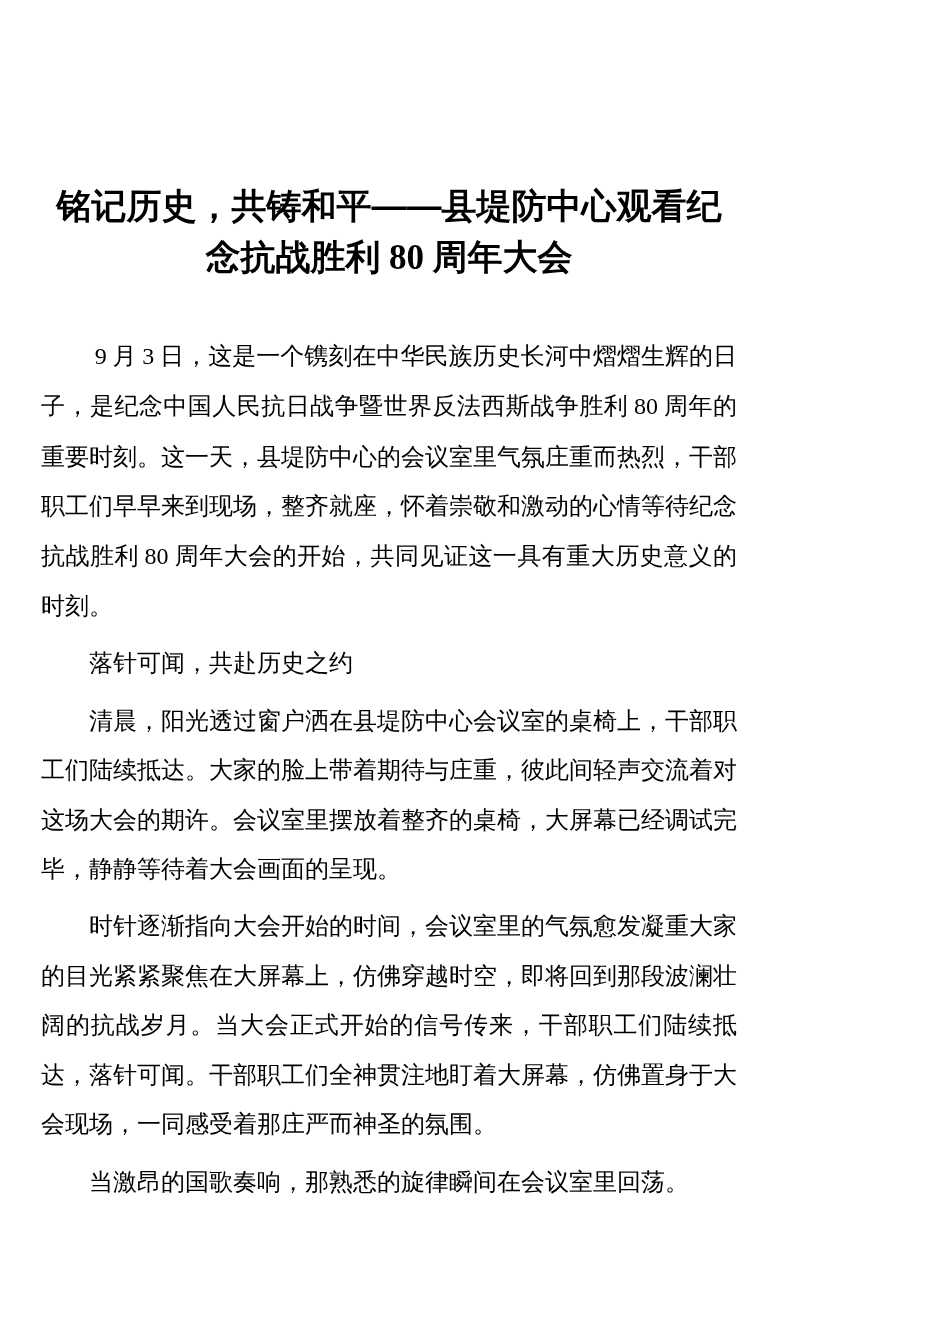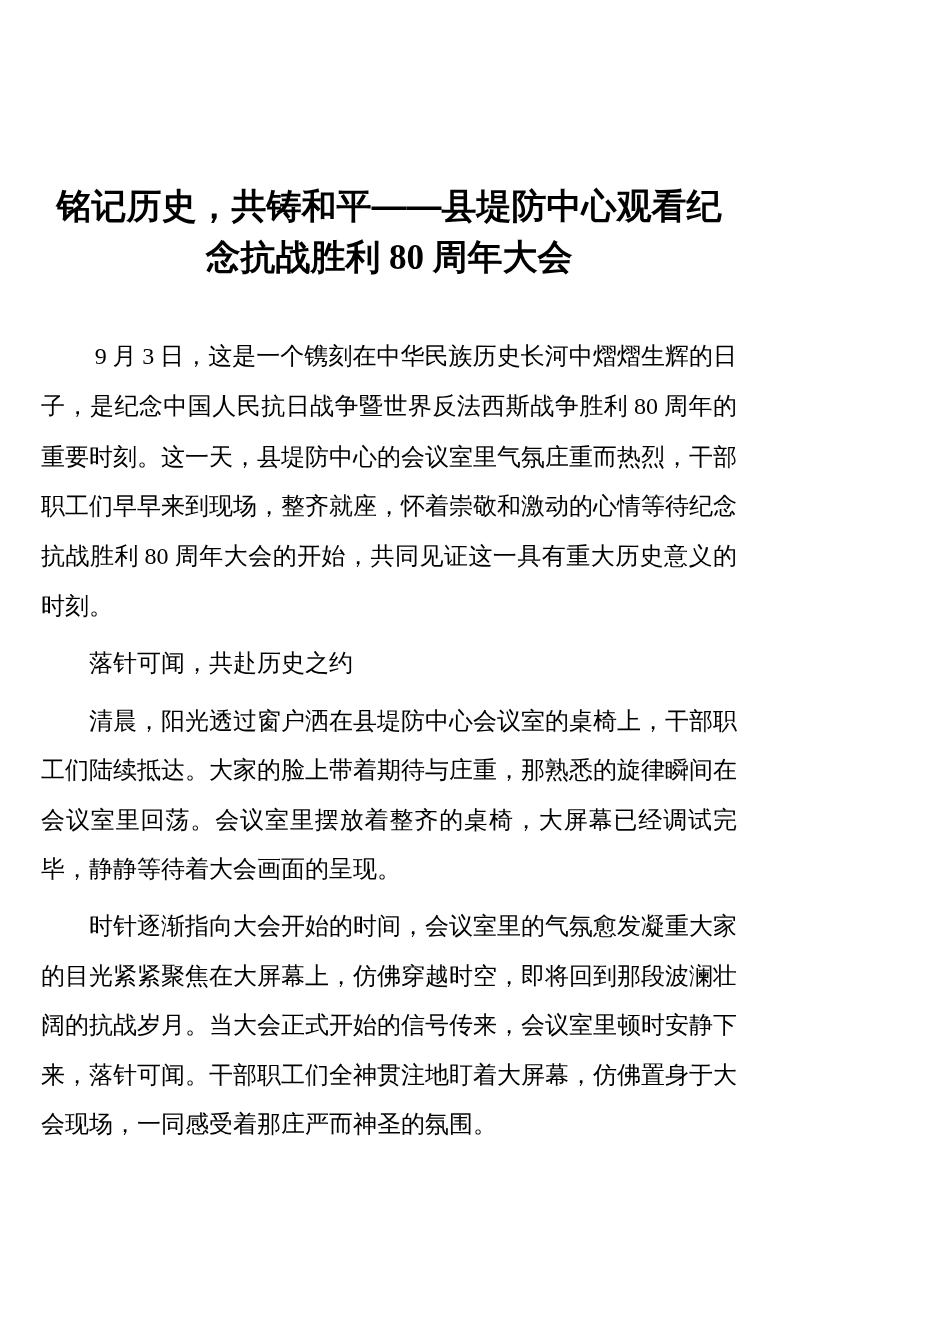--- a/index.html
+++ b/index.html
@@ -46,16 +46,17 @@
   }
 </style>
 </head>
 <body>
 
 <div class="page">
   <h1 class="doc-title nums">铭记历史，共铸和平——县堤防中心观看纪念抗战胜利<span class="num">80</span>周年大会</h1>
   <div class="doc-body">
     <p class="nums"><span class="num">9</span>月<span class="num">3</span>日，这是一个镌刻在中华民族历史长河中熠熠生辉的日子，是纪念中国人民抗日战争暨世界反法西斯战争胜利<span class="num">80</span>周年的重要时刻。这一天，县堤防中心的会议室里气氛庄重而热烈，干部职工们早早来到现场，整齐就座，怀着崇敬和激动的心情等待纪念抗战胜利<span class="num">80</span>周年大会的开始，共同见证这一具有重大历史意义的时刻。</p>
     <p class="nums">落针可闻，共赴历史之约</p>
-    <p class="nums">清晨，阳光透过窗户洒在县堤防中心会议室的桌椅上，干部职工们陆续抵达。大家的脸上带着期待与庄重，那熟悉的旋律瞬间在会议室里回荡。会议室里摆放着整齐的桌椅，大屏幕已经调试完毕，静静等待着大会画面的呈现。</p>
-    <p class="nums">时针逐渐指向大会开始的时间，会议室里的气氛愈发凝重大家的目光紧紧聚焦在大屏幕上，仿佛穿越时空，即将回到那段波澜壮阔的抗战岁月。当大会正式开始的信号传来，会议室里顿时安静下来，落针可闻。干部职工们全神贯注地盯着大屏幕，仿佛置身于大会现场，一同感受着那庄严而神圣的氛围。</p>
+    <p class="nums">清晨，阳光透过窗户洒在县堤防中心会议室的桌椅上，干部职工们陆续抵达。大家的脸上带着期待与庄重，彼此间轻声交流着对这场大会的期许。会议室里摆放着整齐的桌椅，大屏幕已经调试完毕，静静等待着大会画面的呈现。</p>
+    <p class="nums">时针逐渐指向大会开始的时间，会议室里的气氛愈发凝重大家的目光紧紧聚焦在大屏幕上，仿佛穿越时空，即将回到那段波澜壮阔的抗战岁月。当大会正式开始的信号传来，干部职工们陆续抵达，落针可闻。干部职工们全神贯注地盯着大屏幕，仿佛置身于大会现场，一同感受着那庄严而神圣的氛围。</p>
+    <p class="nums">当激昂的国歌奏响，那熟悉的旋律瞬间在会议室里回荡。</p>
   </div>
 </div>
 
 </body></html>

